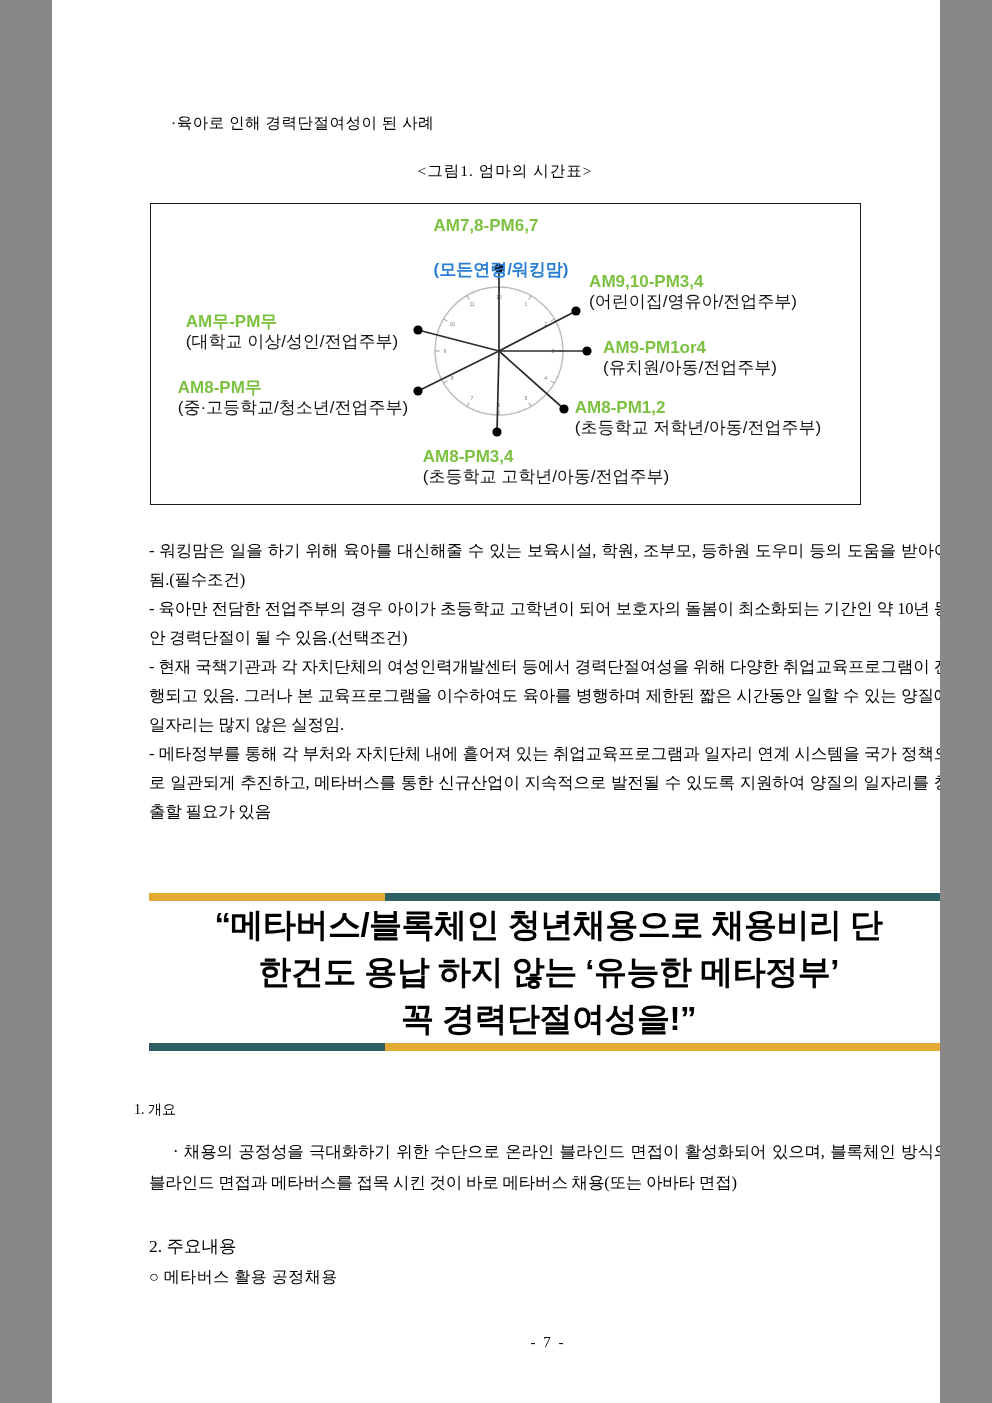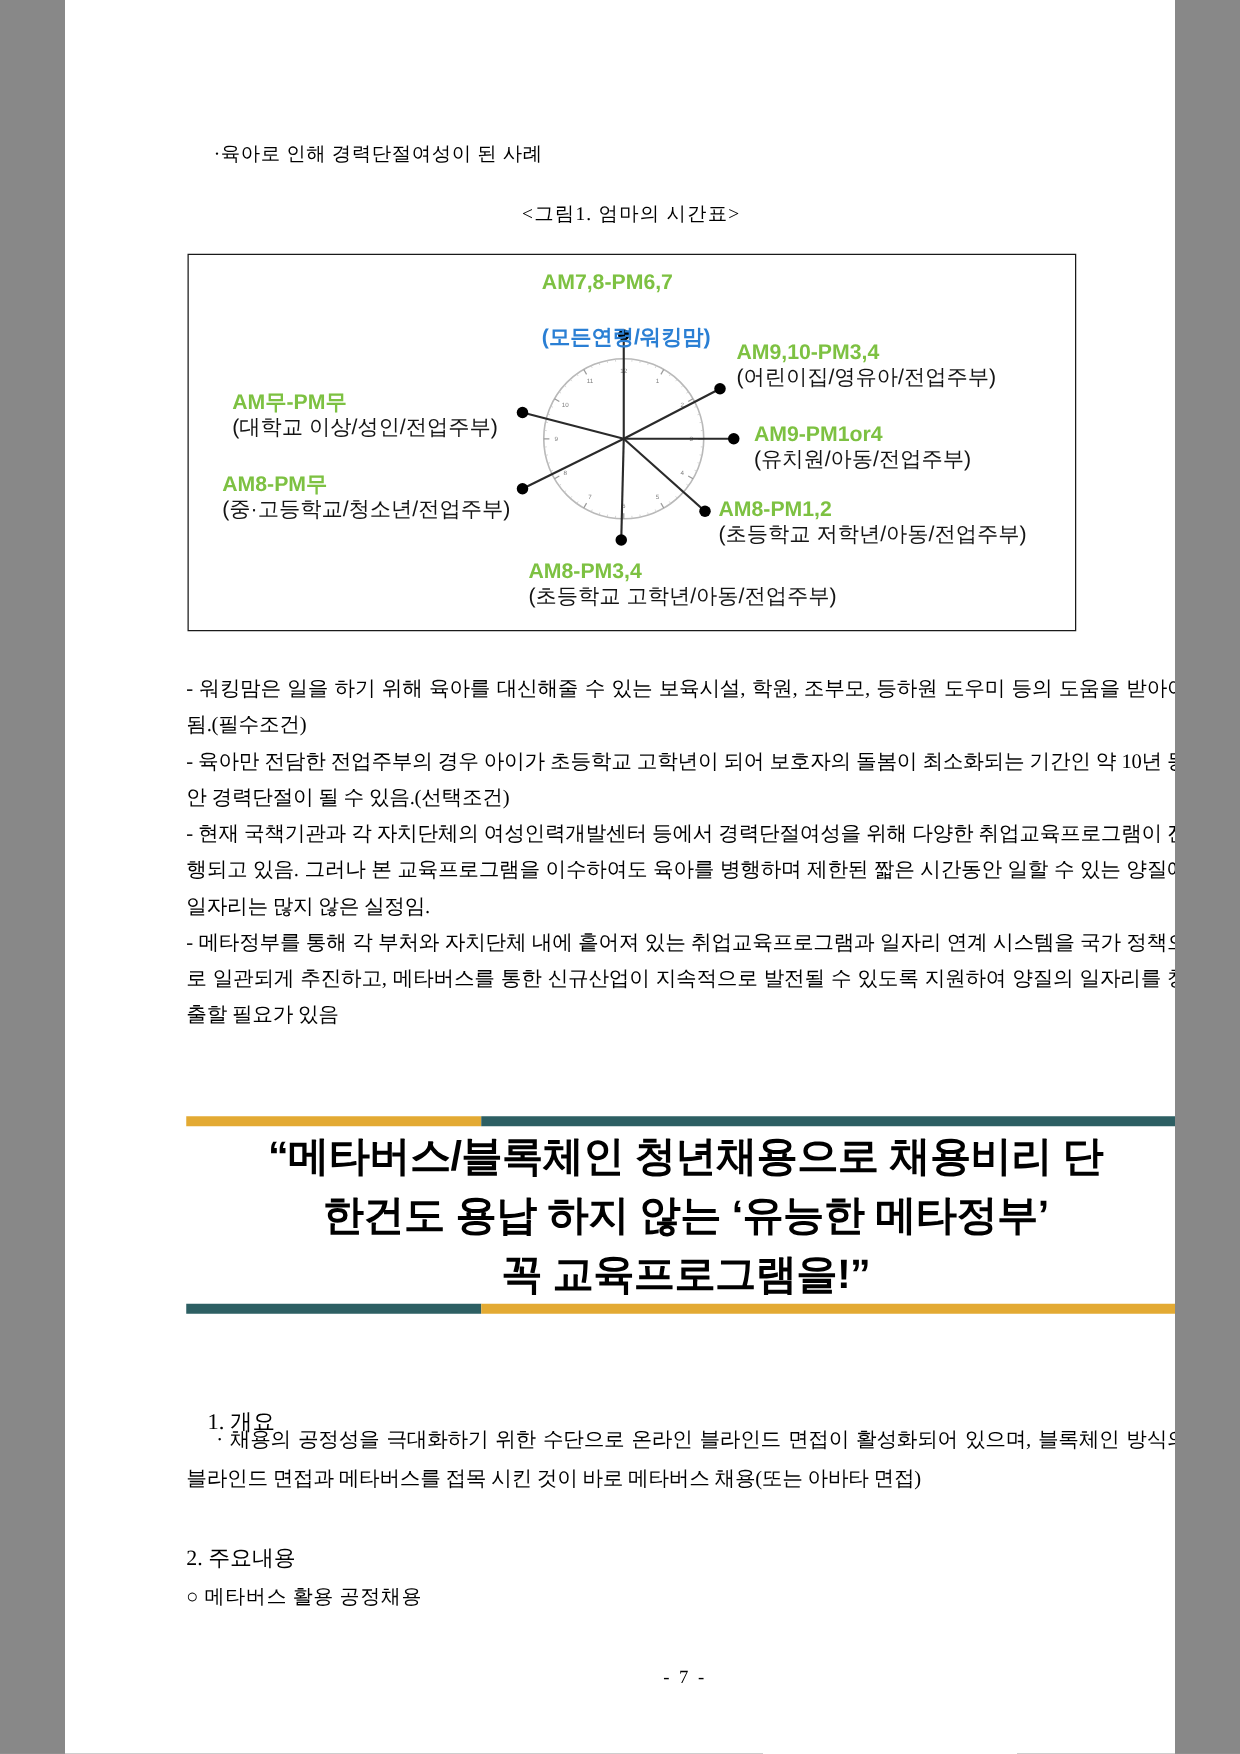--- a/index.html
+++ b/index.html
@@ -38,21 +38,21 @@
   .seg{height:100%;}
   .seg.w30{width:29.5%;} .seg.w70{width:70.5%;}
   .seg-gold{background:var(--gold);} .seg-teal{background:var(--teal);}
   #banner-text{
     left:97px; top:901px; width:799px; text-align:center;
     font-family:Liberation Sans, sans-serif; font-weight:bold; font-size:33px; line-height:47px;
     color:#000; letter-spacing:-0.5px;
   }
 
   
-  #s1-title{left:114px; top:1101px; font-size:18px;margin-top:24px;}
+  #s1-title{left:82px; top:1101px; font-size:14px;}
   #s1-bullet{left:97px; top:1136px; width:801px; font-size:16.5px; line-height:31px; text-align:justify; text-indent:24px; letter-spacing:-0.2px;}
   #s2-title{left:97px; top:1234px; font-size:17.5px;}
   #s2-item{left:97px; top:1267px; font-size:16px; font-weight:normal; letter-spacing:0.5px;}
 
   
   #page-number{left:0; top:1334px; width:992px; text-align:center; font-size:15px; letter-spacing:2px;}
 </style>
 </head>
 <body>
 
@@ -197,21 +197,21 @@
     <p>- 메타정부를 통해 각 부처와 자치단체 내에 흩어져 있는 취업교육프로그램과 일자리 연계 시스템을 국가 정책으로 일관되게 추진하고, 메타버스를 통한 신규산업이 지속적으로 발전될 수 있도록 지원하여 양질의 일자리를 창출할 필요가 있음</p>
   </div>
 
   <div id="bar-top" class="abs bar">
     <span class="seg w30 seg-gold"></span>
     <span class="seg w70 seg-teal"></span>
   </div>
   <div id="banner-text" class="abs">
     <div>“메타버스/블록체인 청년채용으로 채용비리 단</div>
     <div>한건도 용납 하지 않는 ‘유능한 메타정부’</div>
-    <div>꼭 교육프로그램을!”</div>
+    <div>꼭 경력단절여성을!”</div>
   </div>
   <div id="bar-bottom" class="abs bar">
     <span class="seg w30 seg-teal"></span>
     <span class="seg w70 seg-gold"></span>
   </div>
 
   <div id="s1-title" class="abs">1. 개요</div>
   <div id="s1-bullet" class="abs">· 채용의 공정성을 극대화하기 위한 수단으로 온라인 블라인드 면접이 활성화되어 있으며, 블록체인 방식의 블라인드 면접과 메타버스를 접목 시킨 것이 바로 메타버스 채용(또는 아바타 면접)</div>
   <div id="s2-title" class="abs">2. 주요내용</div>
   <div id="s2-item" class="abs">○ 메타버스 활용 공정채용</div>

